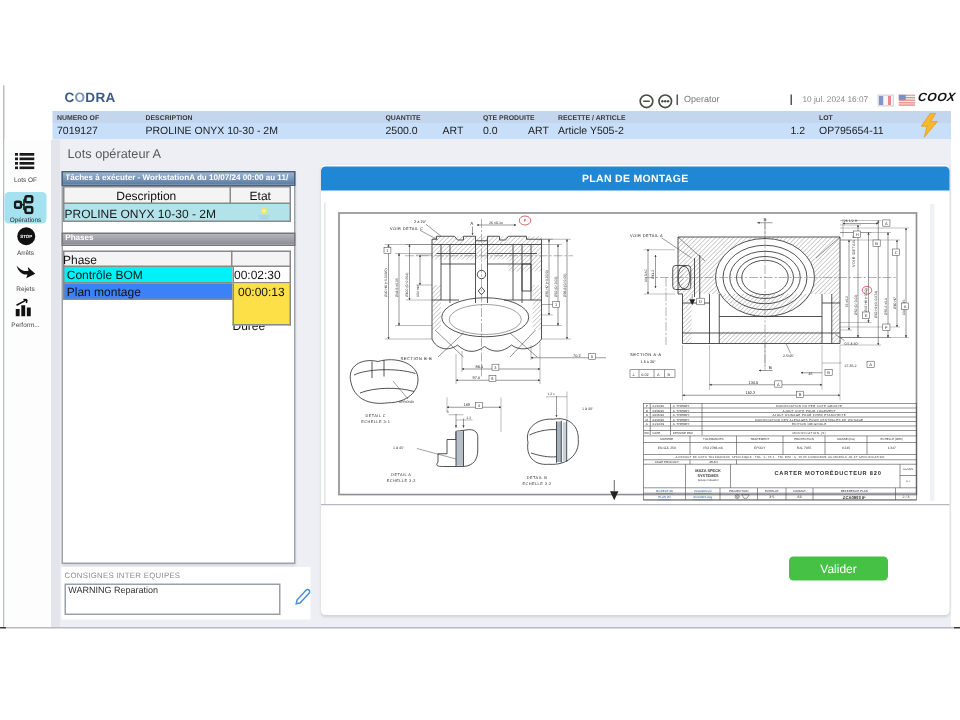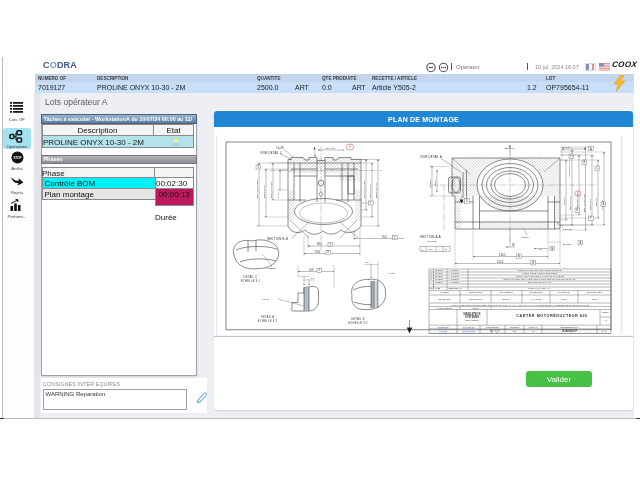--- a/index.html
+++ b/index.html
@@ -131,22 +131,22 @@
 </svg>
 
 <div class="a" style="left:41px;top:154.5px;width:156px;height:9px;background:linear-gradient(180deg,#b4b4bb,#8d8d95);border:1px solid #77777e;"></div>
 <div class="a" style="left:43.5px;top:156px;font-size:5.4px;font-weight:bold;color:#fff;">Phases</div>
 
 <div class="a" style="left:42px;top:167px;width:151.5px;height:10.5px;background:#f4f4f4;border:1px solid #8a8a8a;"></div>
 <div class="a" style="left:42px;top:167px;width:113px;height:10.5px;border-right:1px solid #8a8a8a;text-align:left;font-size:8px;color:#111;padding-top:1.6px;">Phase</div>
 <div class="a" style="left:155px;top:167px;width:38.5px;height:10.5px;text-align:left;font-size:8px;color:#111;padding-top:1.6px;margin-top:44px;">Durée</div>
 <div class="a" style="left:42px;top:177.5px;width:113px;height:11px;background:#00f2f8;border-left:1px solid #8a8a8a;border-bottom:1px solid #8a8a8a;font-size:8px;color:#111;padding:1.8px 0 0 1.5px;white-space:nowrap;">Contrôle BOM</div>
 <div class="a" style="left:155px;top:177.5px;width:38.5px;height:11px;background:#fff;border:1px solid #8a8a8a;border-top:0;font-size:8px;color:#111;padding-top:1.8px;text-align:left;">00:02:30</div>
-<div class="a" style="left:42px;top:188.5px;width:113px;height:11px;background:#e5e5e5;border-left:1px solid #8a8a8a;border-bottom:1px solid #8a8a8a;font-size:8px;color:#111;padding:1.8px 0 0 1.5px;white-space:nowrap;">Plan montage</div>
-<div class="a" style="left:155px;top:188.5px;width:38.5px;height:17px;background:#be185d;border:1px solid #8a8a8a;border-top:0;font-size:8px;color:#111;padding-top:1.8px;text-align:center;">00:00:13</div>
+<div class="a" style="left:42px;top:188.5px;width:113px;height:11px;background:#3b82f6;border-left:1px solid #8a8a8a;border-bottom:1px solid #8a8a8a;font-size:8px;color:#111;padding:1.8px 0 0 1.5px;white-space:nowrap;">Plan montage</div>
+<div class="a" style="left:155px;top:188.5px;width:38.5px;height:28px;background:#fde047;border:1px solid #8a8a8a;border-top:0;font-size:8px;color:#111;padding-top:1.8px;text-align:center;">00:00:13</div>
 
 <div class="a" style="left:41px;top:377.5px;width:166px;height:35px;background:#fff;"></div>
 <div class="a" style="left:43px;top:380.5px;font-size:5.2px;color:#8a8a8a;letter-spacing:0.2px;">CONSIGNES INTER EQUIPES</div>
 <div class="a" style="left:43px;top:388.5px;width:144px;height:21.5px;background:#fff;border:1px solid #9aa0a8;"></div>
 <div class="a" style="left:45.5px;top:390.5px;font-size:6px;color:#333;">WARNING Reparation</div>
 <svg class="a" style="left:196px;top:392px" width="11" height="12" viewBox="0 0 11 12">
   <path d="M1.5,10.5 L2,8 L8,1.5 C8.6,0.9 9.6,0.9 10.1,1.5 C10.6,2.1 10.5,3 10,3.5 L4,10 L1.5,10.5 Z" fill="none" stroke="#4a90d9" stroke-width="1"></path>
 </svg>
 
 <div class="a" style="left:214px;top:110px;width:419px;height:300px;background:#fff;border-radius:3px;box-shadow:0 1px 2px rgba(0,0,0,0.12);"></div>

